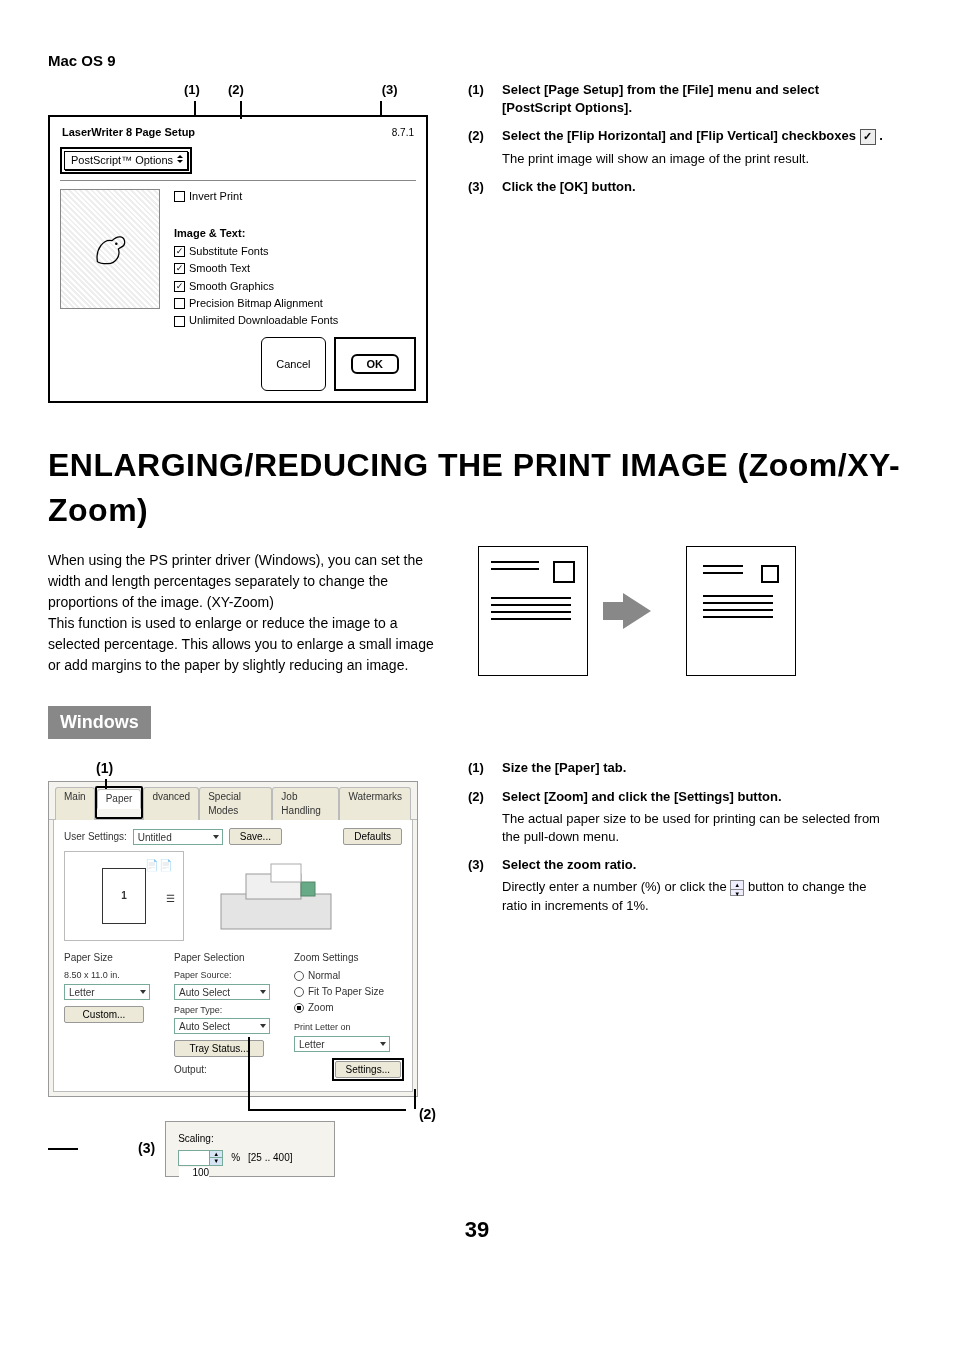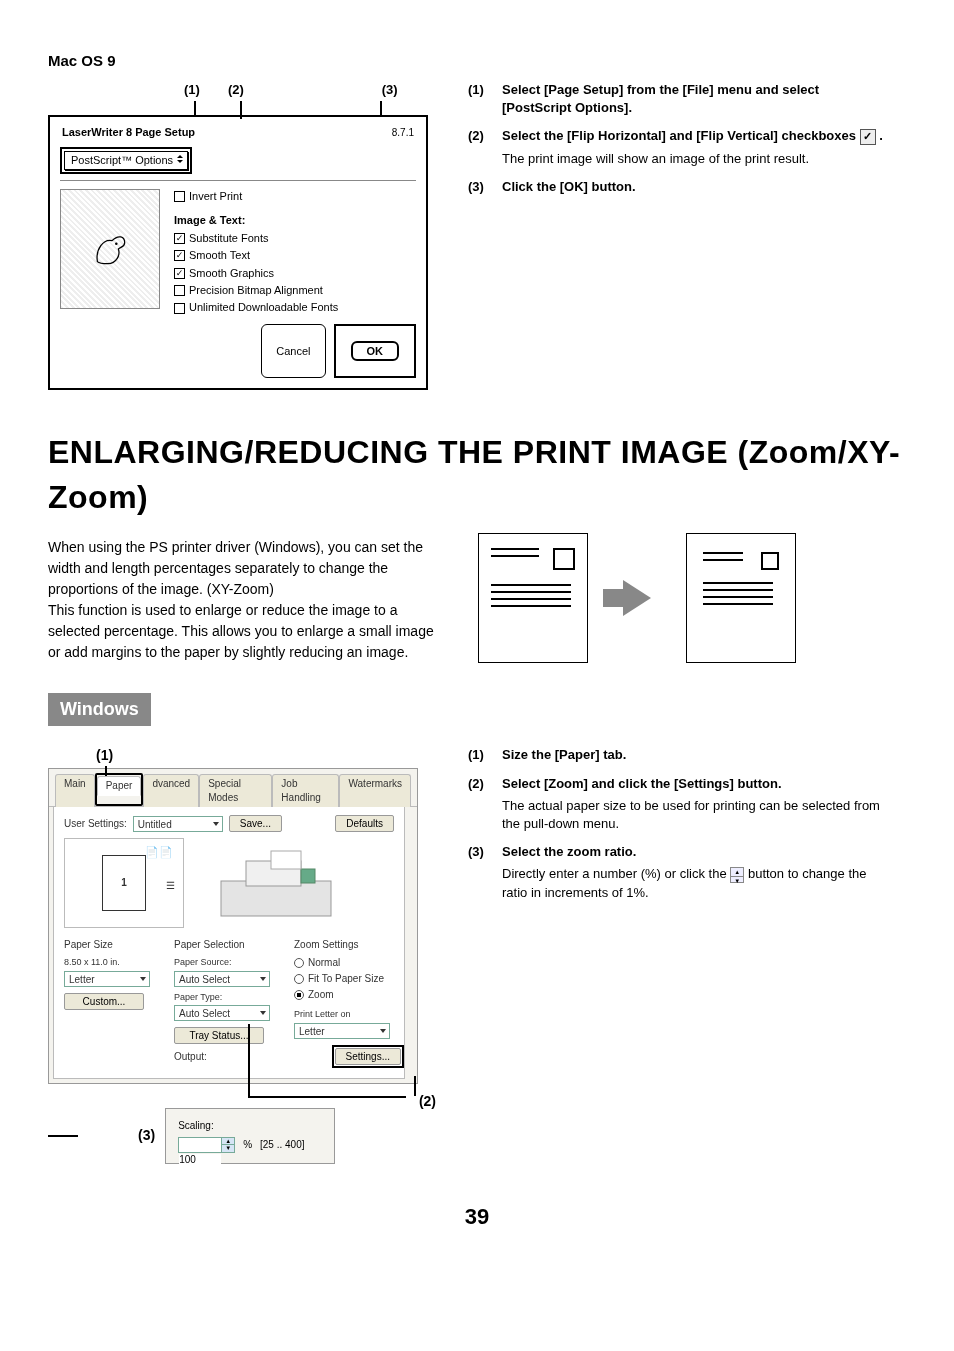--- a/index.html
+++ b/index.html
@@ -62,21 +62,21 @@
     border:1px solid #888;
     display:flex; align-items:center; justify-content:center;
   }
   .mac-preview svg { width: 42px; height: 42px; }
   .mac-check-list { display:flex; flex-direction:column; gap:2px; font-size:11px;}
   .mac-check-row { display:flex; align-items:center; gap:4px; }
   .mac-box {
     width:11px;height:11px;border:1px solid #000;display:inline-flex;align-items:center;justify-content:center;font-size:9px;line-height:1;
   }
   .mac-box.checked::after{content:"✓";}
-  .mac-group-label { font-weight:bold; margin-top:7px;}
+  .mac-group-label { font-weight:bold; margin-top:20px;}
   .mac-btn-row { display:flex; justify-content:flex-end; gap:8px; margin-top:8px;}
   .mac-btn {
     border:1px solid #000; border-radius:6px; padding:2px 14px; background:#fff; font-size:11px; font-family:inherit;
   }
   .mac-btn.default { border:2px solid #000; font-weight:bold;}
   .highlight-box { border:2px solid #000; padding:2px 2px; display:inline-block;}
 
   .callouts-row { display:flex; gap:36px; margin-left:130px; margin-bottom:4px; font-weight:bold;}
   .callouts-row span{ position:relative;}
 
@@ -124,42 +124,42 @@
   
   .win-wrap { position:relative; width:380px;}
   .callout-1 { font-weight:bold; margin-left: 48px; margin-bottom:2px;}
   .win-dialog {
     border:1px solid #999; width:370px; font-size:10px; background:#f4f3ee;
     font-family: Tahoma, Arial, sans-serif; color:#333;
   }
   .win-tabs { display:flex; border-bottom:1px solid #bbb; padding:4px 6px 0 6px; gap:0;}
   .win-tab { padding:2px 8px; border:1px solid #bbb; border-bottom:none; background:#ece9d8; border-radius:3px 3px 0 0; position:relative; top:1px;}
   .win-tab.active { background:#fff; z-index:2; border-bottom:1px solid #fff;}
-  .win-panel { background:#fff; padding:8px 10px 10px 10px; border:1px solid #bbb; border-top:none; margin:0 12px 4px 4px;}
+  .win-panel { background:#fff; padding:8px 10px 10px 10px; border:1px solid #bbb; border-top:none; margin:0 4px 4px 4px;}
   .win-row { display:flex; align-items:center; gap:6px; margin-bottom:6px;}
   .win-label{ color:#333;}
   .win-select { border:1px solid #7a9; background:#fff; padding:1px 14px 1px 4px; height:16px; font-size:10px; position:relative; display:inline-block;}
   .win-select::after{content:"";position:absolute;right:3px;top:5px;border-left:3px solid transparent;border-right:3px solid transparent;border-top:4px solid #333;}
   .win-btn { border:1px solid #999; background:#ece9d8; padding:2px 10px; font-size:10px; border-radius:2px;}
   .win-preview-row{ display:flex; gap:12px; margin:6px 0 10px 0;}
   .win-preview{ border:1px solid #bbb; background:#fff; width:120px; height:90px; display:flex; align-items:center; justify-content:center; position:relative;}
   .win-preview .pg{ width:44px;height:56px;border:1px solid #333;background:#fff;display:flex;align-items:center;justify-content:center;font-weight:bold;}
   .win-illus{ width:170px;height:90px;border:0; display:flex;align-items:center;justify-content:center; color:#aaa;}
   .win-cols{ display:flex; gap:10px;}
   .win-group-title{ font-size:10px; margin-bottom:4px; color:#333;}
   .radio{ width:10px;height:10px;border:1px solid #555;border-radius:50%;display:inline-block;margin-right:4px;vertical-align:middle;}
   .radio.sel{ background: radial-gradient(circle,#000 0 40%,#fff 41% 100%);}
   .output-label { margin-top:6px;}
 
   .popup-box {
     border:1px solid #999; background:#f4f3ee; width:170px; padding:10px 12px;
     margin-top:18px; margin-left:140px; font-size:10px; position:relative;
   }
   .spinner { display:inline-flex; align-items:center; border:1px solid #7a9; height:16px; background:#fff;}
-  .spinner input{ border:none; width:42px; font-size:10px; text-align:left; outline:none;margin-top:29px;}
+  .spinner input{ border:none; width:30px; font-size:10px; text-align:right; outline:none;margin-top:29px;}
   .spin-btns{ display:flex; flex-direction:column; border-left:1px solid #7a9;}
   .spin-btns div{ width:12px;height:7px; font-size:6px; text-align:center; line-height:7px; background:#d6e5f5; border-bottom:1px solid #7a9;}
   .spin-btns div:last-child{border-bottom:none;}
 
   .callout-label{ font-weight:bold; font-size:14px;}
 
   .spinner-icon{
     display:inline-flex;flex-direction:column;width:14px;height:16px;border:1px solid #888;vertical-align:middle;background:#eef;
   }
   .spinner-icon div{flex:1;display:flex;align-items:center;justify-content:center;font-size:6px;border-bottom:1px solid #888;}

